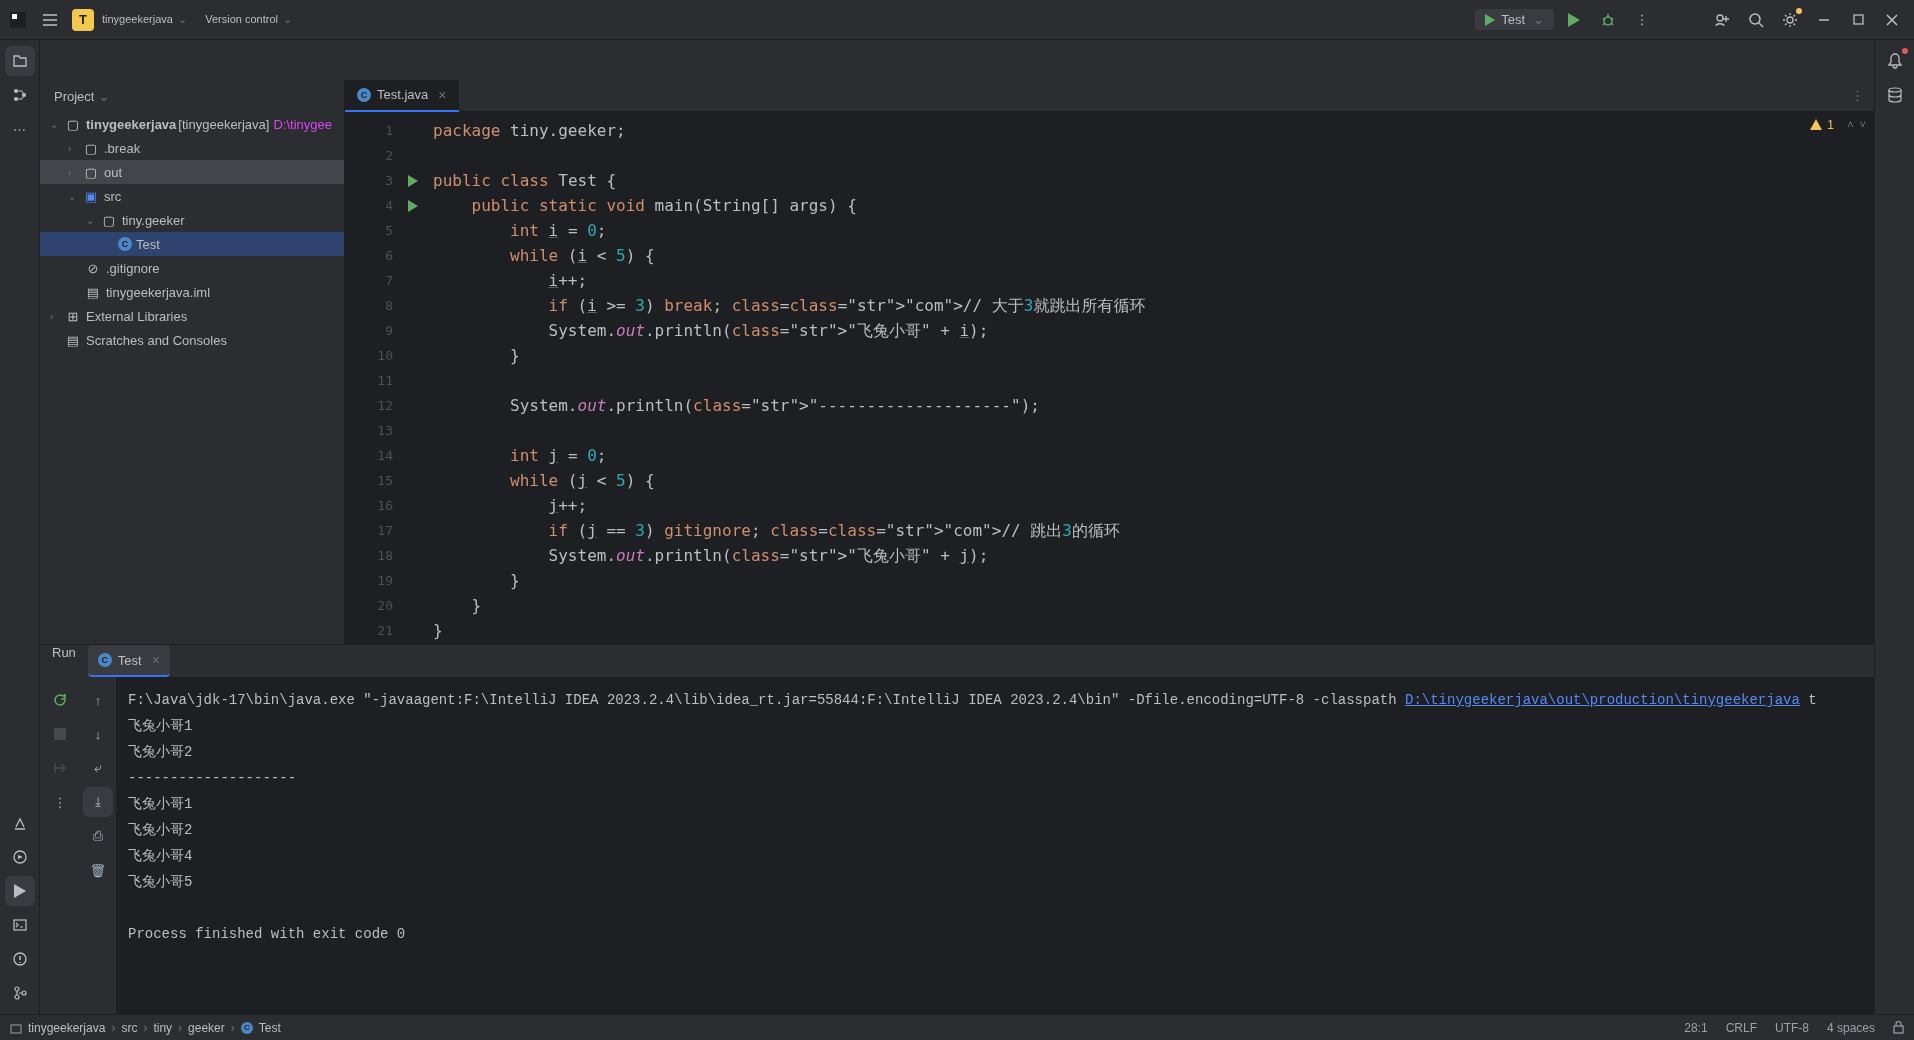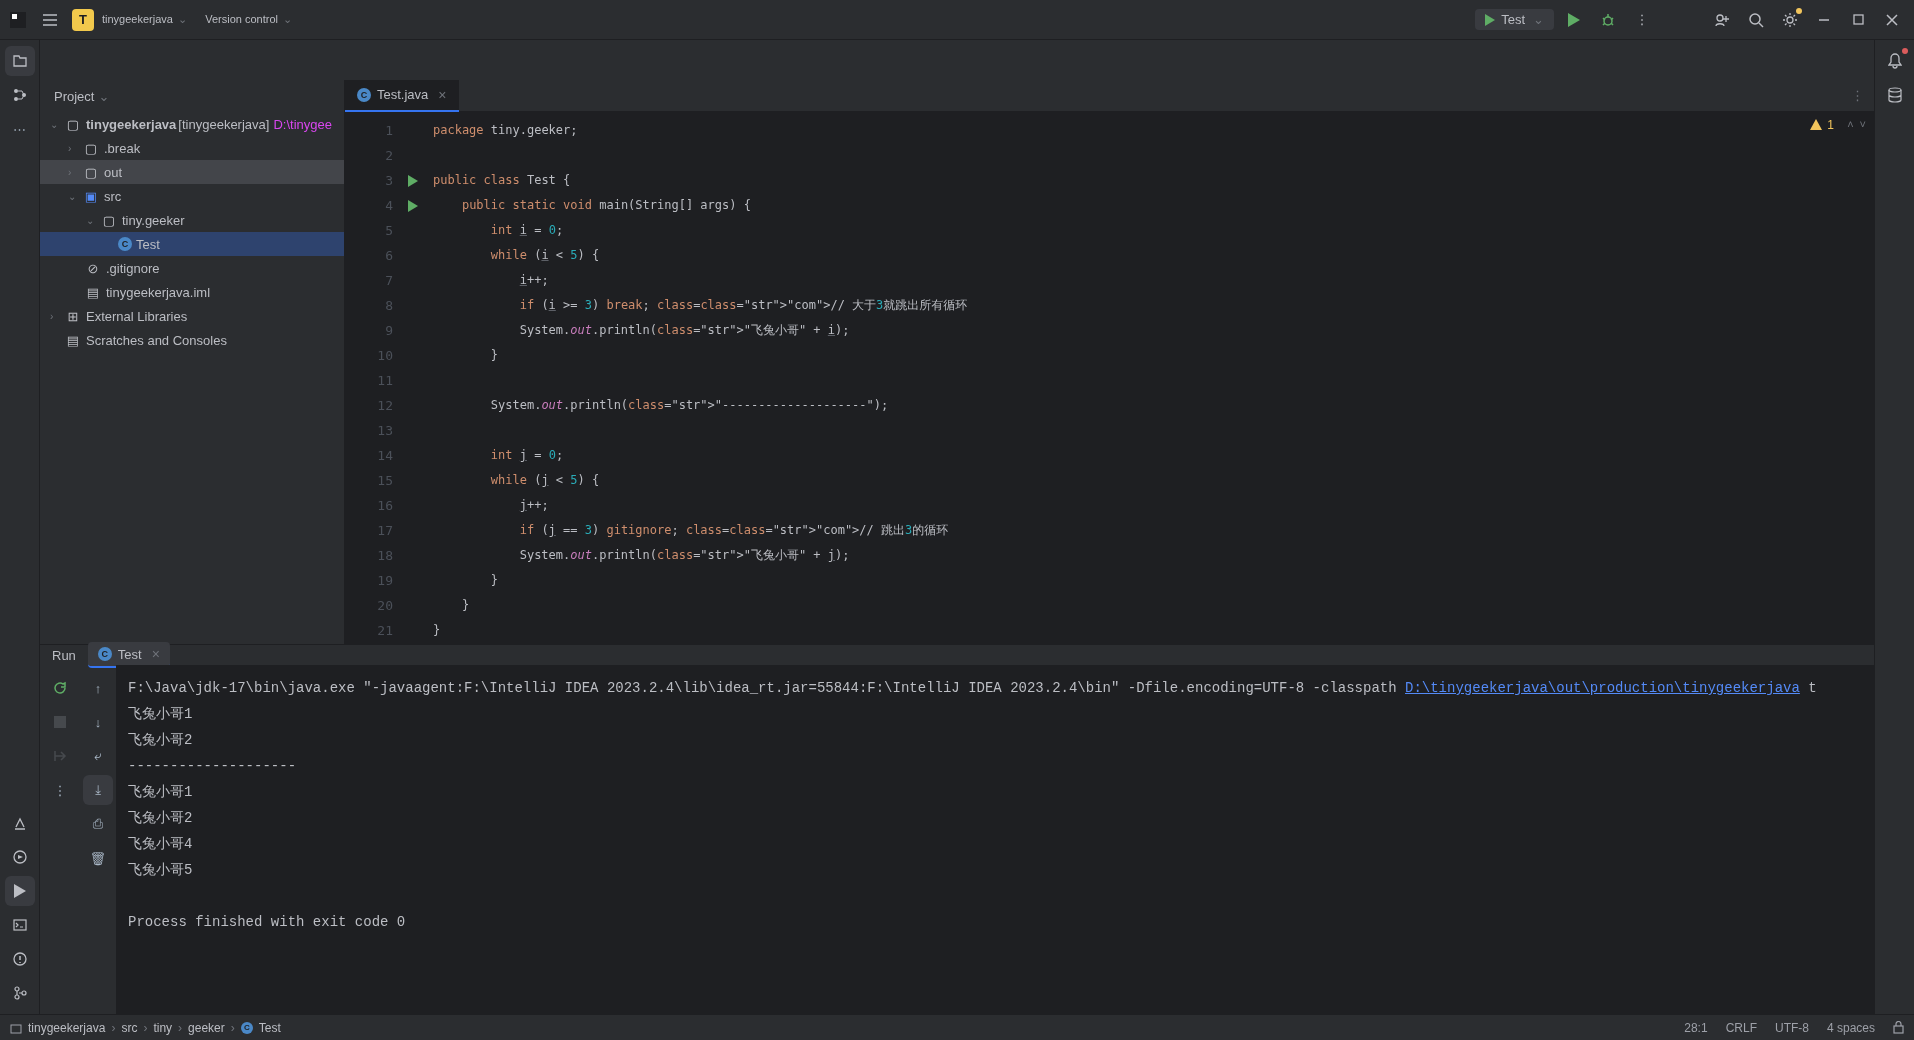--- a/index.html
+++ b/index.html
@@ -105,39 +105,39 @@
   position: relative;
 }
 .gutter-line { height: 25px; position: relative; }
 .run-gutter-col {
   width: 24px; background: #1e1f22; padding-top: 6px;
   font-family: monospace; line-height: 25px;
 }
 .run-gutter-col div { height: 25px; display: flex; align-items: center; justify-content: center; }
 .code {
   flex: 1; padding: 6px 0 6px 8px;
-  font-family: "Consolas", monospace; font-size: 12px;
+  font-family: "Consolas", monospace; font-size: 16px;
   line-height: 25px; white-space: pre; color: #bcbec4;
 }
 .kw { color: #cf8e6d; }
 .num { color: #2aacb8; }
 .field { color: #c77dbb; font-style: italic; }
 .ul { text-decoration: underline; text-decoration-color: #5c5f66; }
 .warn-badge {
   position: absolute; top: 6px; right: 40px;
   display: flex; align-items: center; gap: 4px; color: #f2c55c; font-size: 12px;
 }
 .nav-arrows { position: absolute; top: 6px; right: 8px; color: #6f737a; font-size: 11px; display: flex; gap: 6px; }
 
 .bottom-panel {
   height: 370px; background: #2b2d30; border-top: 1px solid #1e1f22;
   display: flex; flex-direction: column;
 }
 .run-tabs {
-  height: 20px; display: flex; align-items: center; padding: 0 12px; gap: 12px;
+  height: 32px; display: flex; padding: 0 12px; gap: 12px;
 }
 .run-tab-label { color: #bcbec4; }
 .run-subtab {
   display: flex; align-items: center; gap: 6px; padding: 4px 10px;
   background: #393b40; border-radius: 4px; border-bottom: 2px solid #3574f0;
 }
 .run-body { flex: 1; display: flex; }
 .run-rail {
   width: 40px; display: flex; flex-direction: column; align-items: center;
   padding-top: 8px; gap: 4px;

